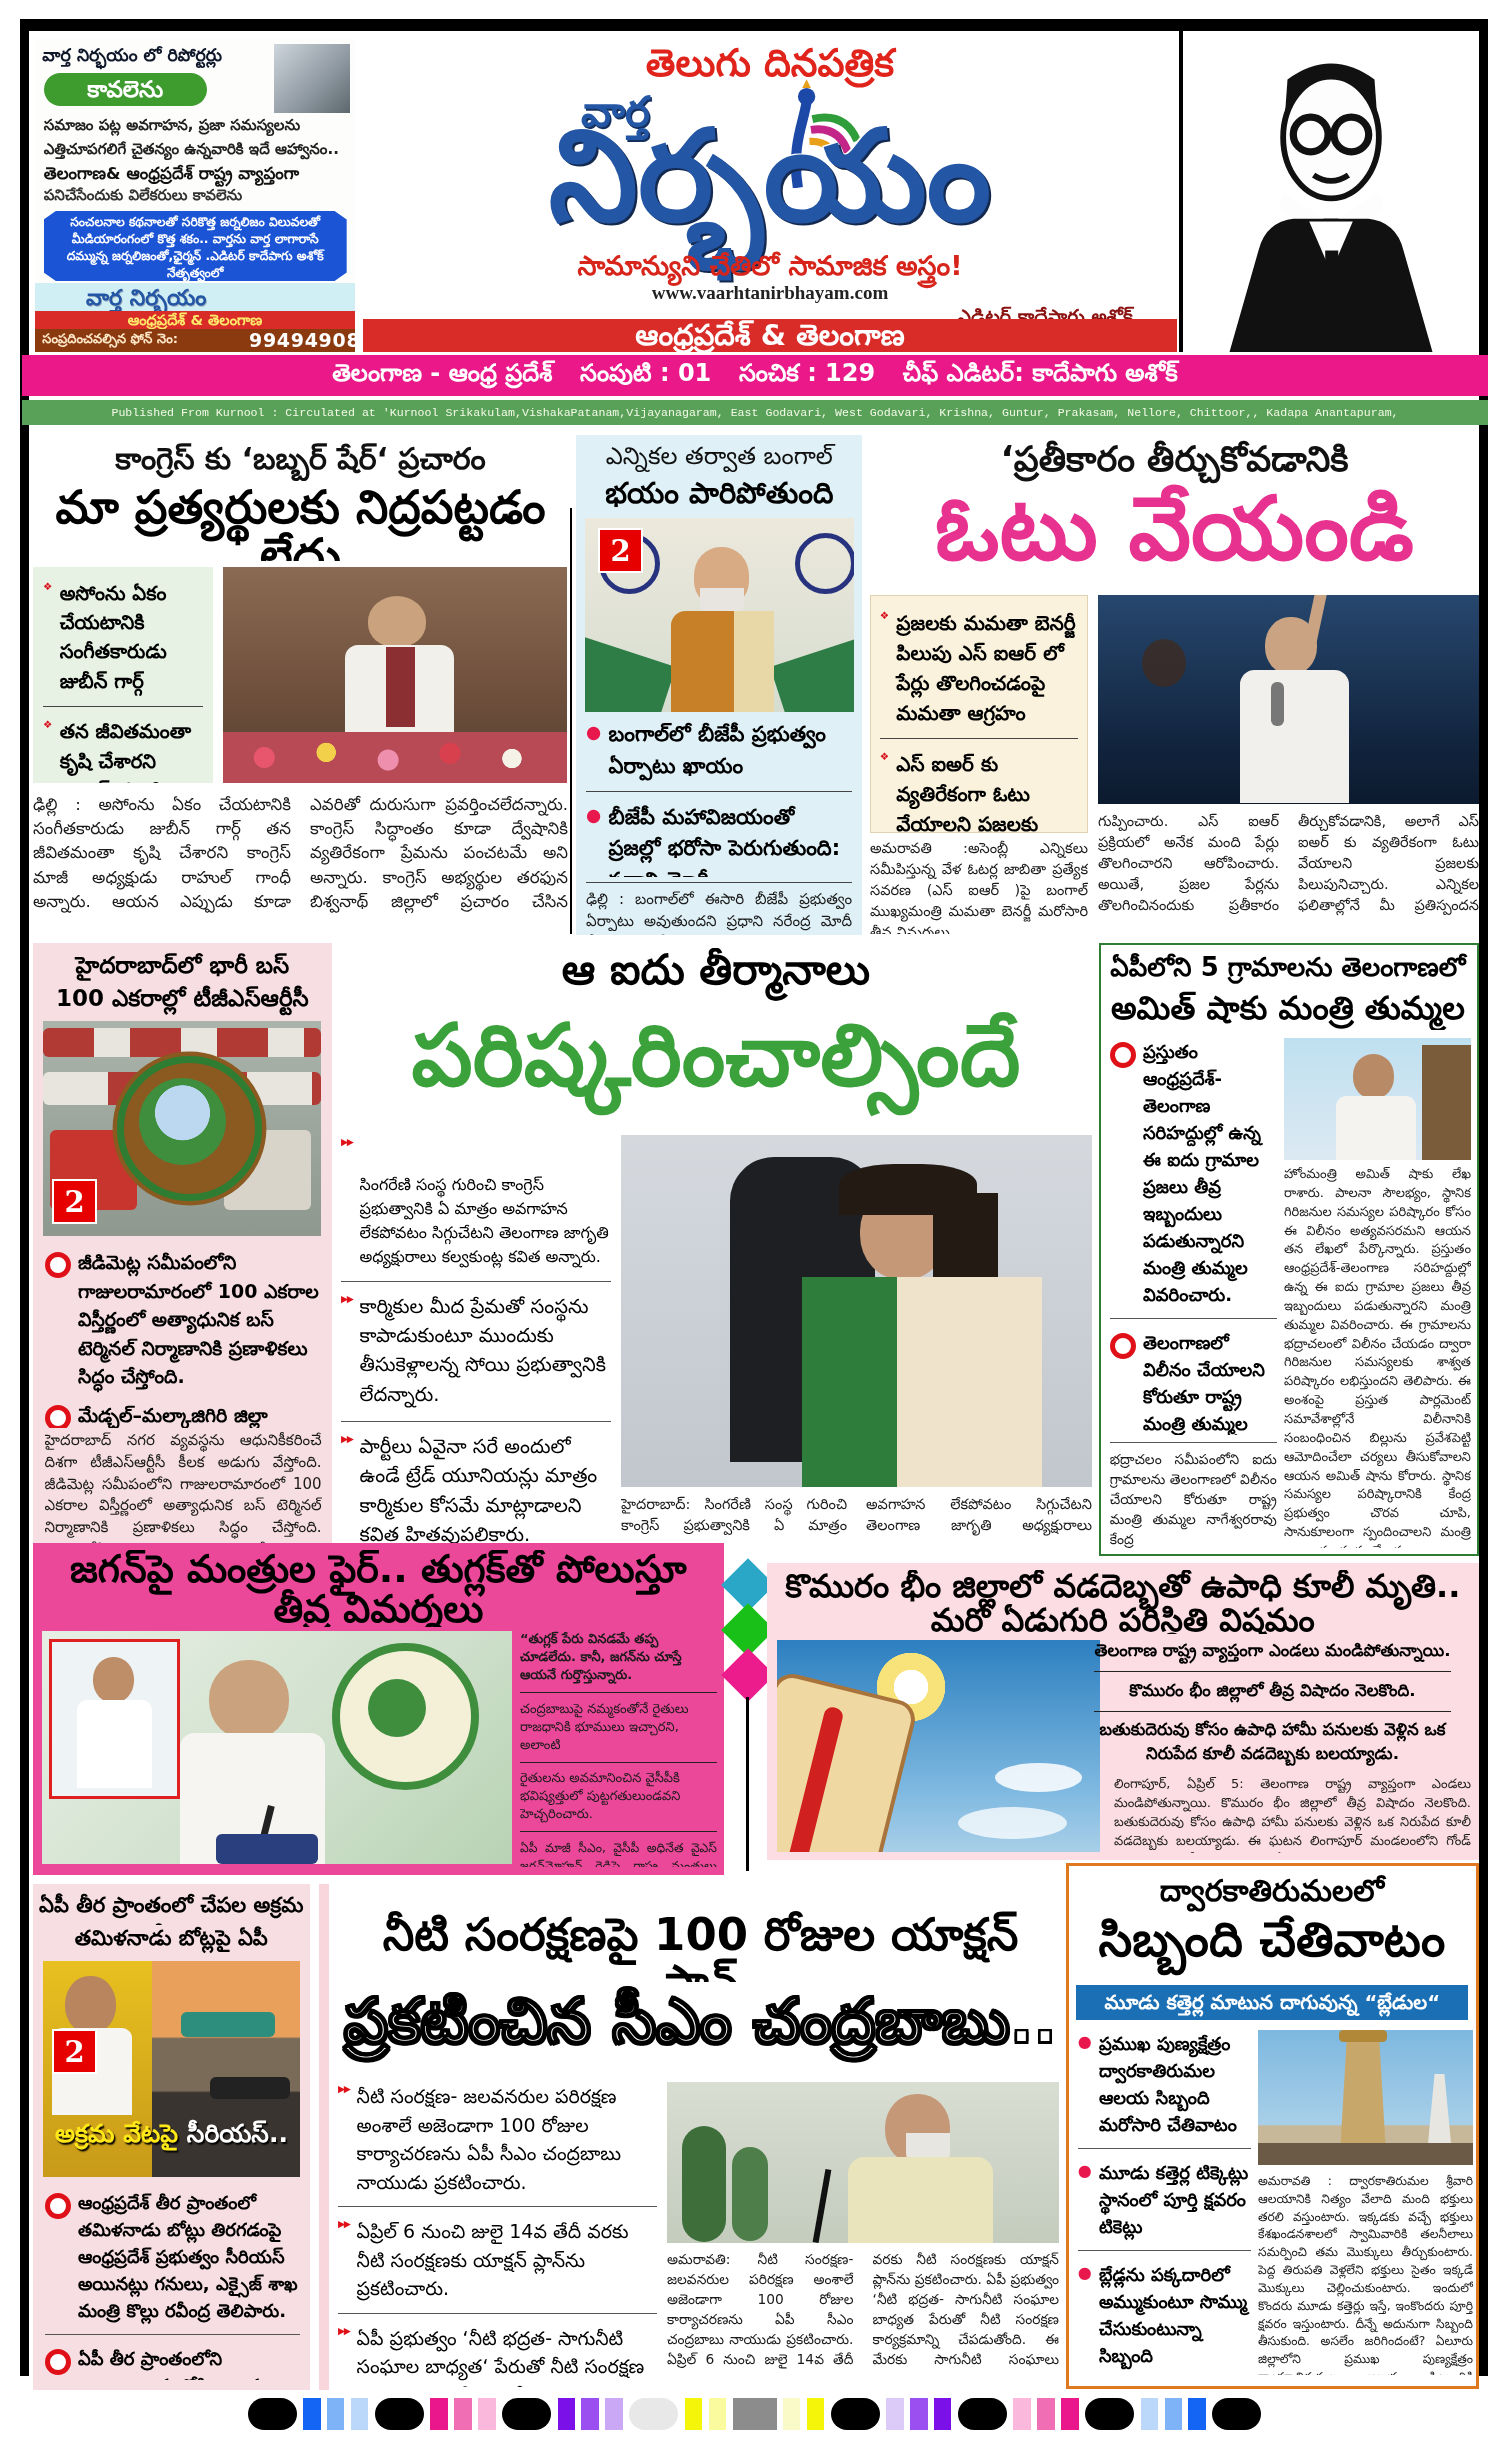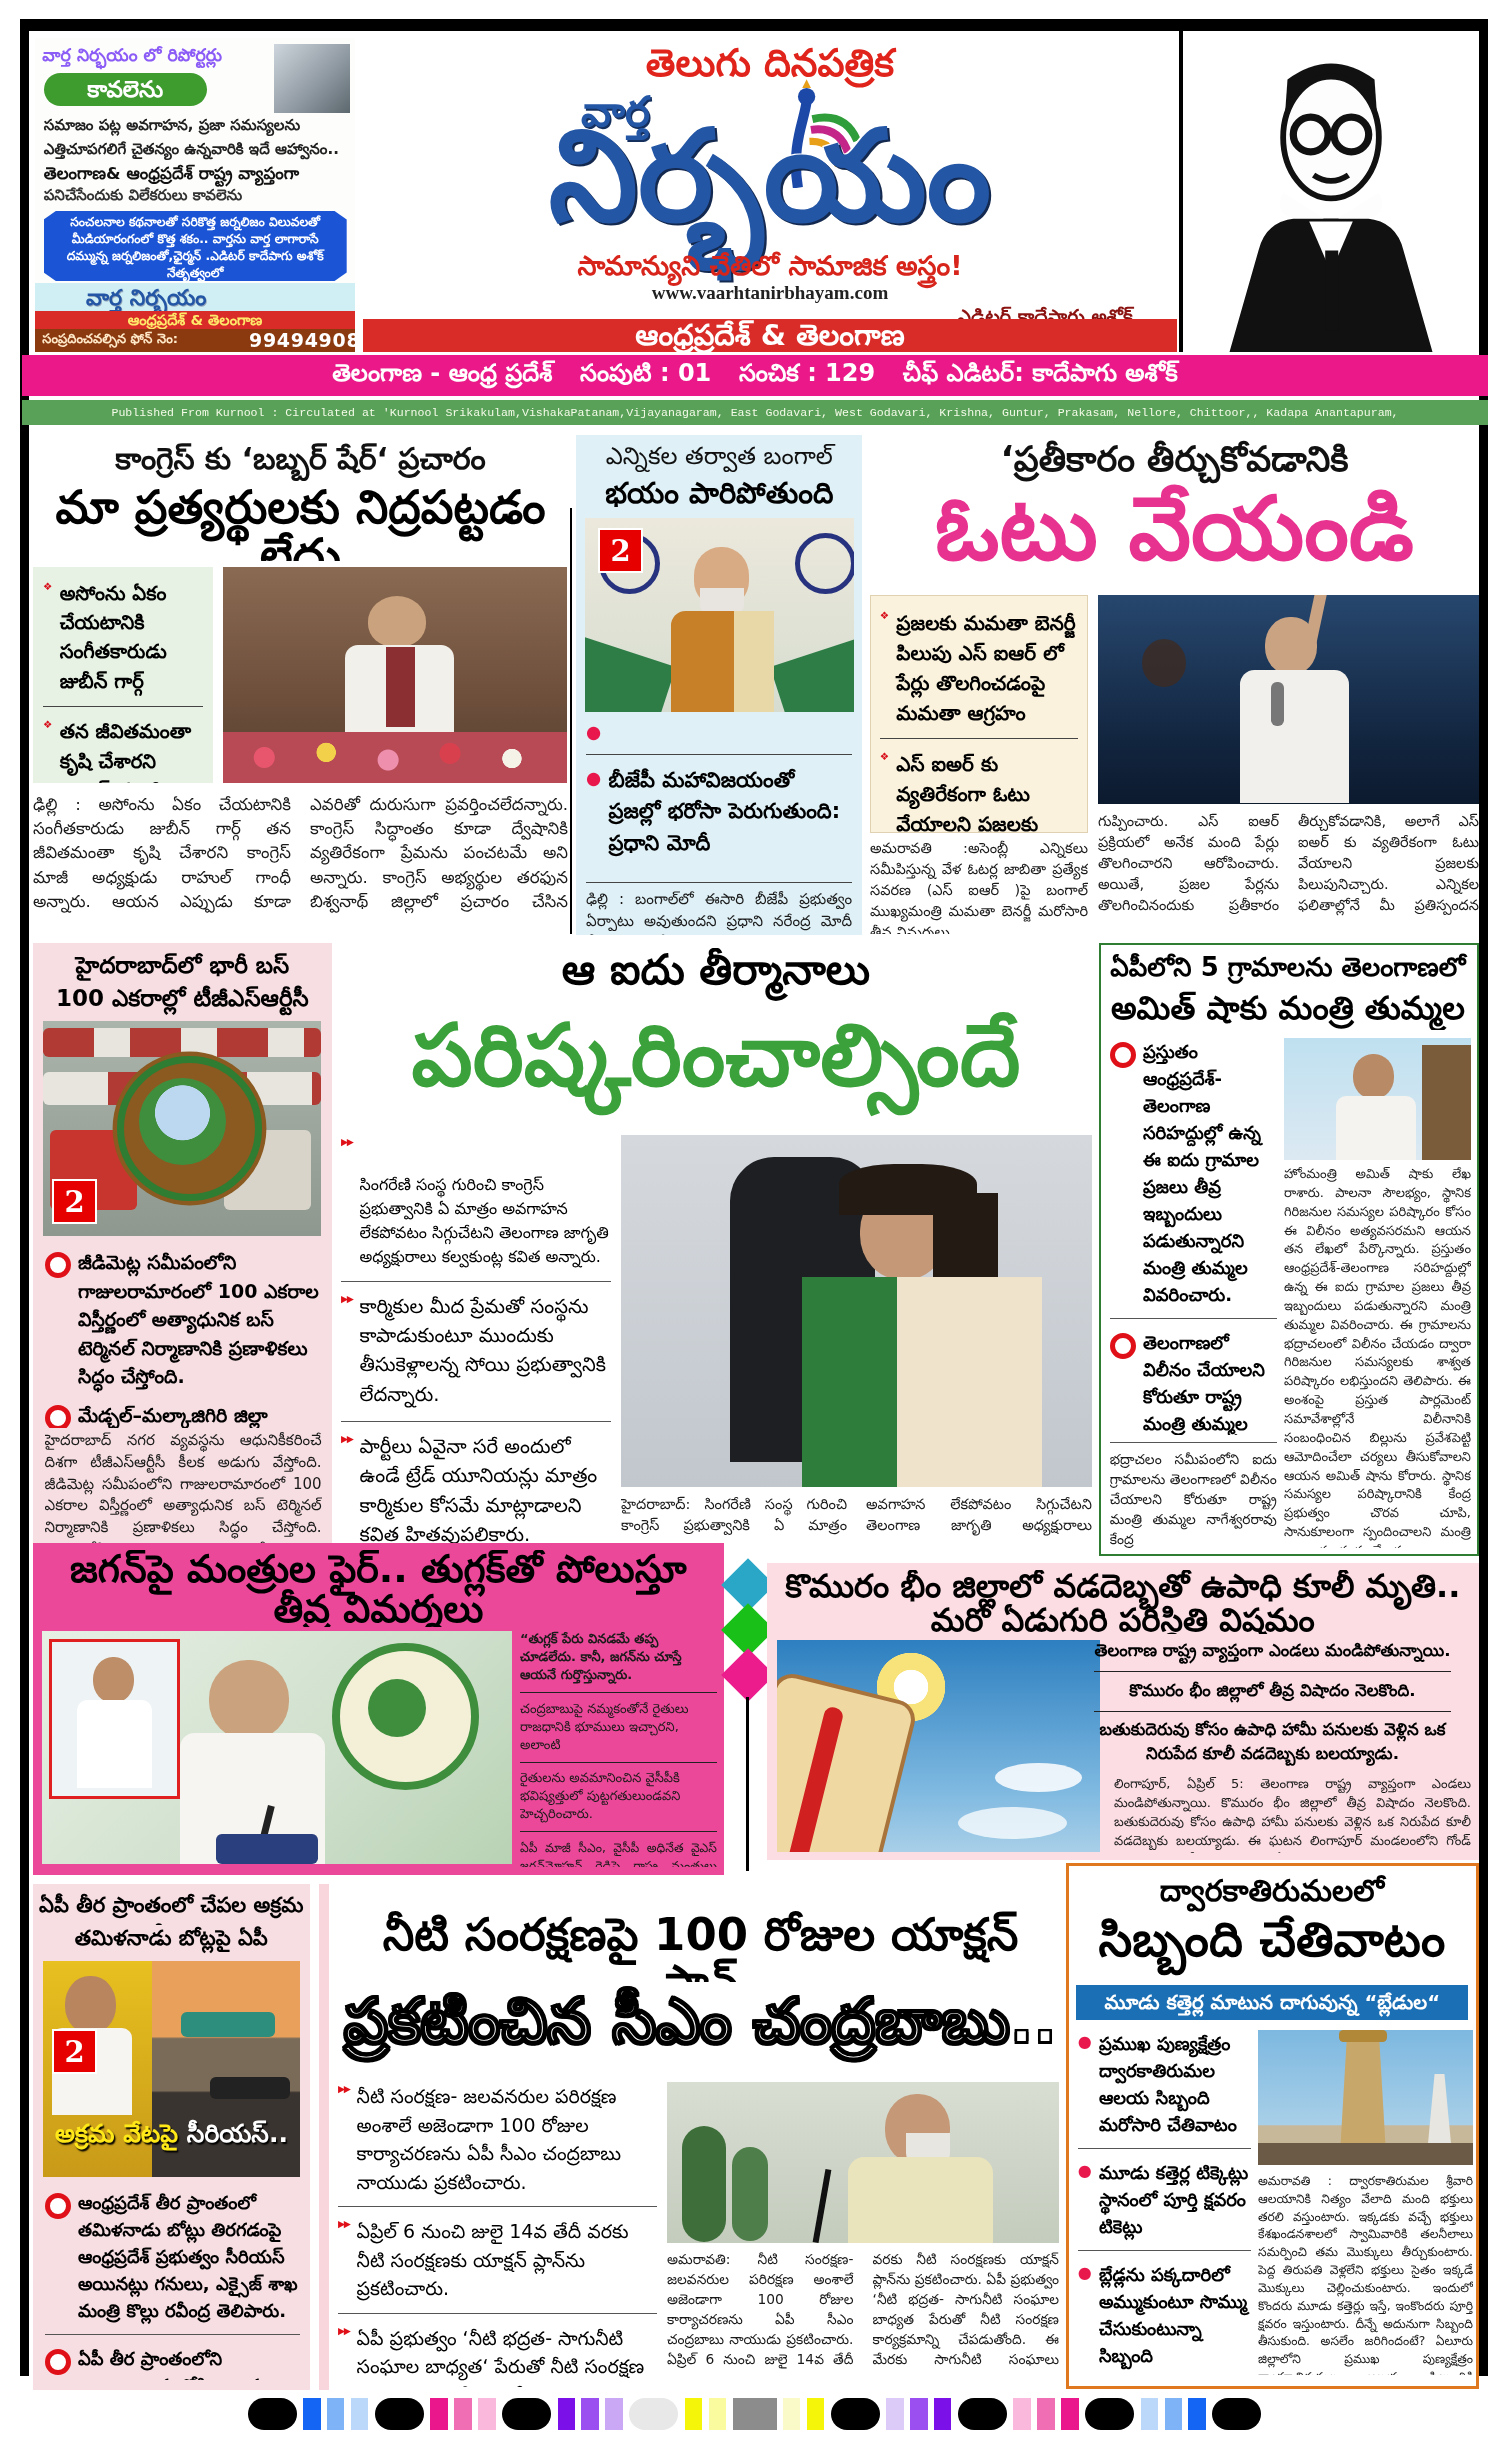--- a/index.html
+++ b/index.html
@@ -49,21 +49,21 @@
 <body>
 
 <div id="page">
 
   <div class="abs rule" style="left:22px;top:19px;width:1459px;height:11.6px;"></div>
   <div class="abs rule" style="left:20px;top:19px;width:8.7px;height:2357px;"></div>
   <div class="abs rule" style="left:1479px;top:19px;width:8.7px;height:2357px;"></div>
 
   <div class="abs clip" style="left:35px;top:38px;width:320px;height:314px;background:#fdfdfb;">
     <div class="abs" style="left:239px;top:5.8px;width:76px;height:69px;background:linear-gradient(135deg,#cfd6dd,#8d979f 60%,#5d676e);"></div>
-    <div class="abs bold" style="left:7.3px;top:7.3px;width:228px;font-size:17.4px;color:#8b5cf6;">వార్త నిర్భయం లో రిపోర్టర్లు</div>
+    <div class="abs bold" style="left:7.3px;top:7.3px;width:228px;font-size:17.4px;color:#0f172a;">వార్త నిర్భయం లో రిపోర్టర్లు</div>
     <div class="abs bold ctr" style="left:8.7px;top:35px;width:163px;height:33px;background:#3e9b2e;border-radius:17.4px;color:#fff;font-size:23px;line-height:33px;">కావలెను</div>
     <div class="abs bold" style="left:8.7px;top:78px;width:303px;font-size:15px;color:#222;">సమాజం పట్ల అవగాహన, ప్రజా సమస్యలను</div>
     <div class="abs bold" style="left:8.7px;top:102px;width:303px;font-size:15px;color:#222;">ఎత్తిచూపగలిగే చైతన్యం ఉన్నవారికి ఇదే ఆహ్వానం..</div>
     <div class="abs bold" style="left:8.7px;top:125px;width:303px;font-size:16.7px;color:#111;">తెలంగాణ&amp; ఆంధ్రప్రదేశ్ రాష్ట్ర వ్యాప్తంగా</div>
     <div class="abs bold" style="left:8.7px;top:148px;width:303px;font-size:15px;color:#333;">పనిచేసేందుకు విలేకరులు కావలెను</div>
     <div class="abs ctr" style="left:8.7px;top:173px;width:303px;height:70px;background:#1b55d6;color:#fff;font-size:12.3px;font-weight:bold;padding:4.4px 7.3px;box-sizing:border-box;clip-path:polygon(0 12%,4% 0,96% 0,100% 12%,100% 88%,96% 100%,4% 100%,0 88%);">సంచలనాల కథనాలతో సరికొత్త జర్నలిజం విలువలతో మీడియారంగంలో కొత్త శకం.. వార్తను వార్త లాగారాసే దమ్మున్న జర్నలిజంతో,ఛైర్మన్ .ఎడిటర్ కాదేపాగు అశోక్ నేతృత్వంలో</div>
     <div class="abs" style="left:0;top:245px;width:320px;height:69px;background:#cfeff5;"></div>
     <div class="abs bold" style="left:51px;top:247px;width:218px;font-size:22px;color:#2456a6;text-shadow:0.7px 0.7px 0 #9ab;">వార్త నిర్భయం</div>
     <div class="abs bold ctr" style="left:0;top:273px;width:320px;height:19px;background:#d92b27;color:#ffe96a;font-size:14.5px;line-height:19px;">ఆంధ్రప్రదేశ్ &amp; తెలంగాణ</div>
     <div class="abs" style="left:0;top:291px;width:320px;height:22.5px;background:#8b3a10;"></div>
@@ -157,20 +157,21 @@
       <div style="left:196px;top:131px;width:102px;height:87px;background:#2e7d46;transform:rotate(-18deg);"></div>
       <div style="left:109px;top:29px;width:55px;height:59px;border-radius:48% 48% 42% 42%;background:#d8ab84;"></div>
       <div style="left:115px;top:70px;width:44px;height:29px;border-radius:0 0 40% 40%;background:#e8e4e0;"></div>
       <div style="left:86px;top:93px;width:102px;height:102px;border-radius:14.5px 14.5px 0 0;background:#c77f28;"></div>
       <div style="left:149px;top:93px;width:40px;height:102px;background:#e8d8a8;"></div>
     </div>
     <div class="abs badge2" style="left:22px;top:93px;width:41px;height:41px;font-size:29px;">2</div>
     <div class="abs clip" style="left:10px;top:284px;width:266px;height:158px;">
       <div class="bul" style="border-bottom:1.5px solid #444;padding-bottom:8.7px;">
         <span class="bi dot" style="font-size:17.4px;">●</span>
+        <span class="bold" style="font-size:21px;">బంగాల్‌లో బీజేపీ ప్రభుత్వం ఏర్పాటు ఖాయం</span>
       </div>
       <div class="bul">
         <span class="bi dot" style="font-size:17.4px;">●</span>
         <span class="bold" style="font-size:21px;">బీజేపీ మహావిజయంతో ప్రజల్లో భరోసా పెరుగుతుంది: ప్రధాని మోదీ</span>
       </div>
     </div>
     <div class="abs body-txt clip" style="left:10px;top:447px;width:266px;height:48px;font-size:15px;border-top:1.5px solid #444;padding-top:5.8px;">ఢిల్లి : బంగాల్‌లో ఈసారి బీజేపీ ప్రభుత్వం ఏర్పాటు అవుతుందని ప్రధాని నరేంద్ర మోదీ ధీమా వ్యక్తంచేశారు.</div>
   </div>
 
   <div class="abs kicker ctr clip" style="left:870px;top:439px;width:609px;height:45px;font-size:35px;">‘ప్రతీకారం తీర్చుకోవడానికి</div>

